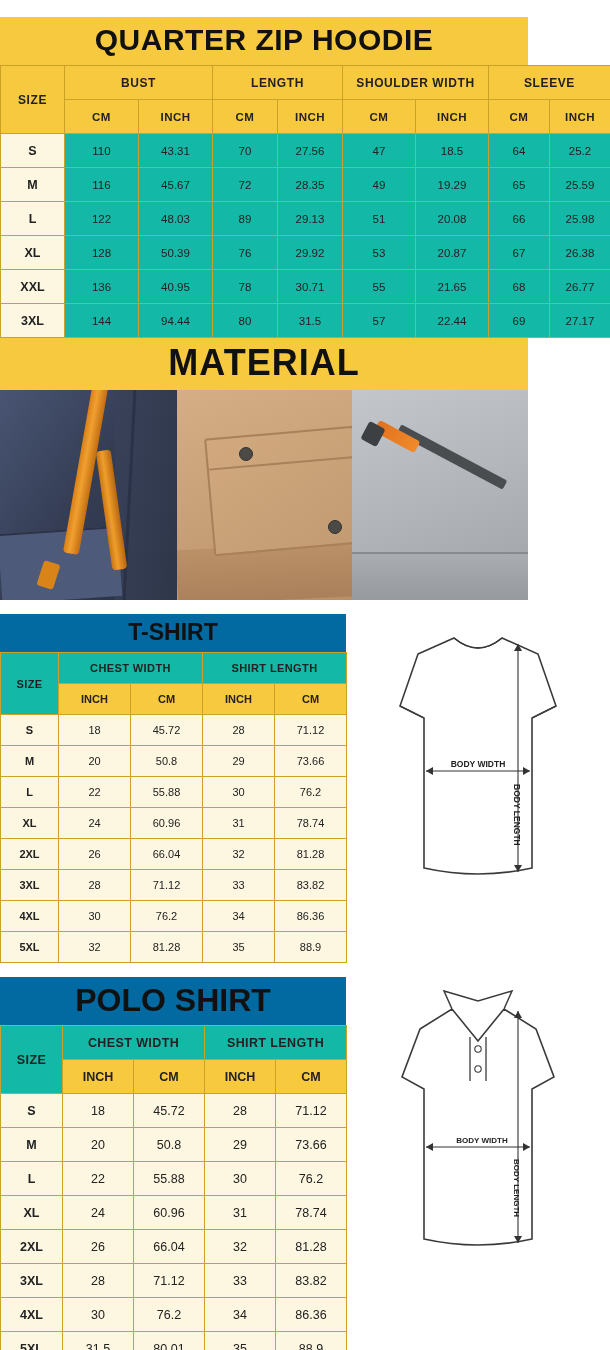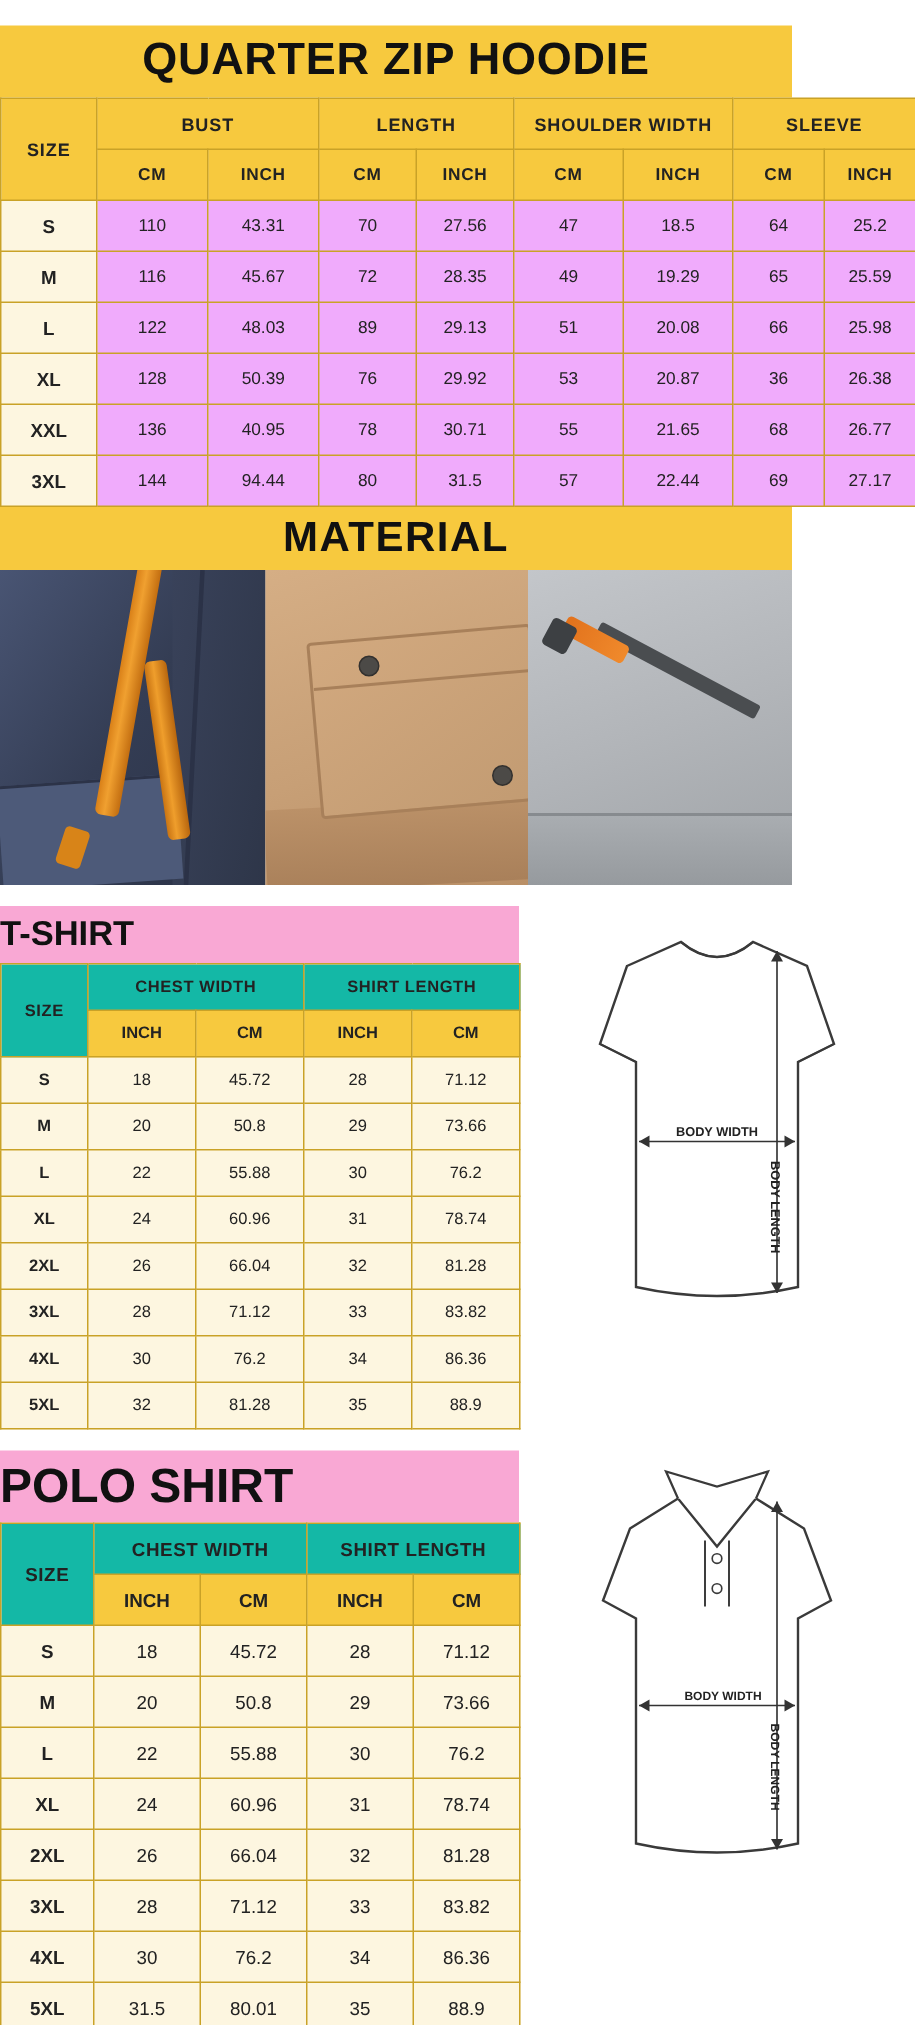--- a/index.html
+++ b/index.html
@@ -47,29 +47,29 @@
     font-weight: bold;
     font-size: 11.5px;
     letter-spacing: 0.5px;
   }
   .hoodie-table .sizecell {
     background: #fdf6e0;
     font-weight: bold;
     font-size: 12.5px;
   }
   .hoodie-table .val {
-    background: #f0abfc;
+    background: #14b8a6;
     font-size: 11.5px;
   }
 
   
   .material-title {
     background: #f7c93e;
     text-align: center;
-    font-size: 28px;
+    font-size: 36px;
     font-weight: bold;
     color: #111;
     padding: 4px 0 6px 0;
     letter-spacing: 1px;
   }
   .material-row {
     display: flex;
     width: 100%;
     height: 210px;
   }
@@ -168,22 +168,22 @@
     position: absolute; left: 0; bottom: 46px; width: 203px; height: 2px;
     background: #878b8f;
   }
 
   
   .shirt-block { display: flex; width: 100%; background: #ffffff; }
   .shirt-table-wrap { width: 346px; }
   .shirt-art { width: 264px; position: relative; }
 
   .block-title {
-    background: #f9a8d4;
-    text-align: left;
+    background: #0369a1;
+    text-align: center;
     font-weight: bold;
     color: #111;
     padding: 5px 0 6px 0;
   }
   .tshirt-title { font-size: 23px; }
   .polo-title { font-size: 32px; }
 
   .shirt-table { border-collapse: collapse; width: 100%; table-layout: fixed; }
   .shirt-table td, .shirt-table th {
     border: 1px solid #c9a227;
@@ -262,21 +262,21 @@
         <td class="val">25.98</td>
       </tr>
       <tr>
         <td class="sizecell">XL</td>
         <td class="val">128</td>
         <td class="val">50.39</td>
         <td class="val">76</td>
         <td class="val">29.92</td>
         <td class="val">53</td>
         <td class="val">20.87</td>
-        <td class="val">36</td>
+        <td class="val">67</td>
         <td class="val">26.38</td>
       </tr>
       <tr>
         <td class="sizecell">XXL</td>
         <td class="val">136</td>
         <td class="val">40.95</td>
         <td class="val">78</td>
         <td class="val">30.71</td>
         <td class="val">55</td>
         <td class="val">21.65</td>

